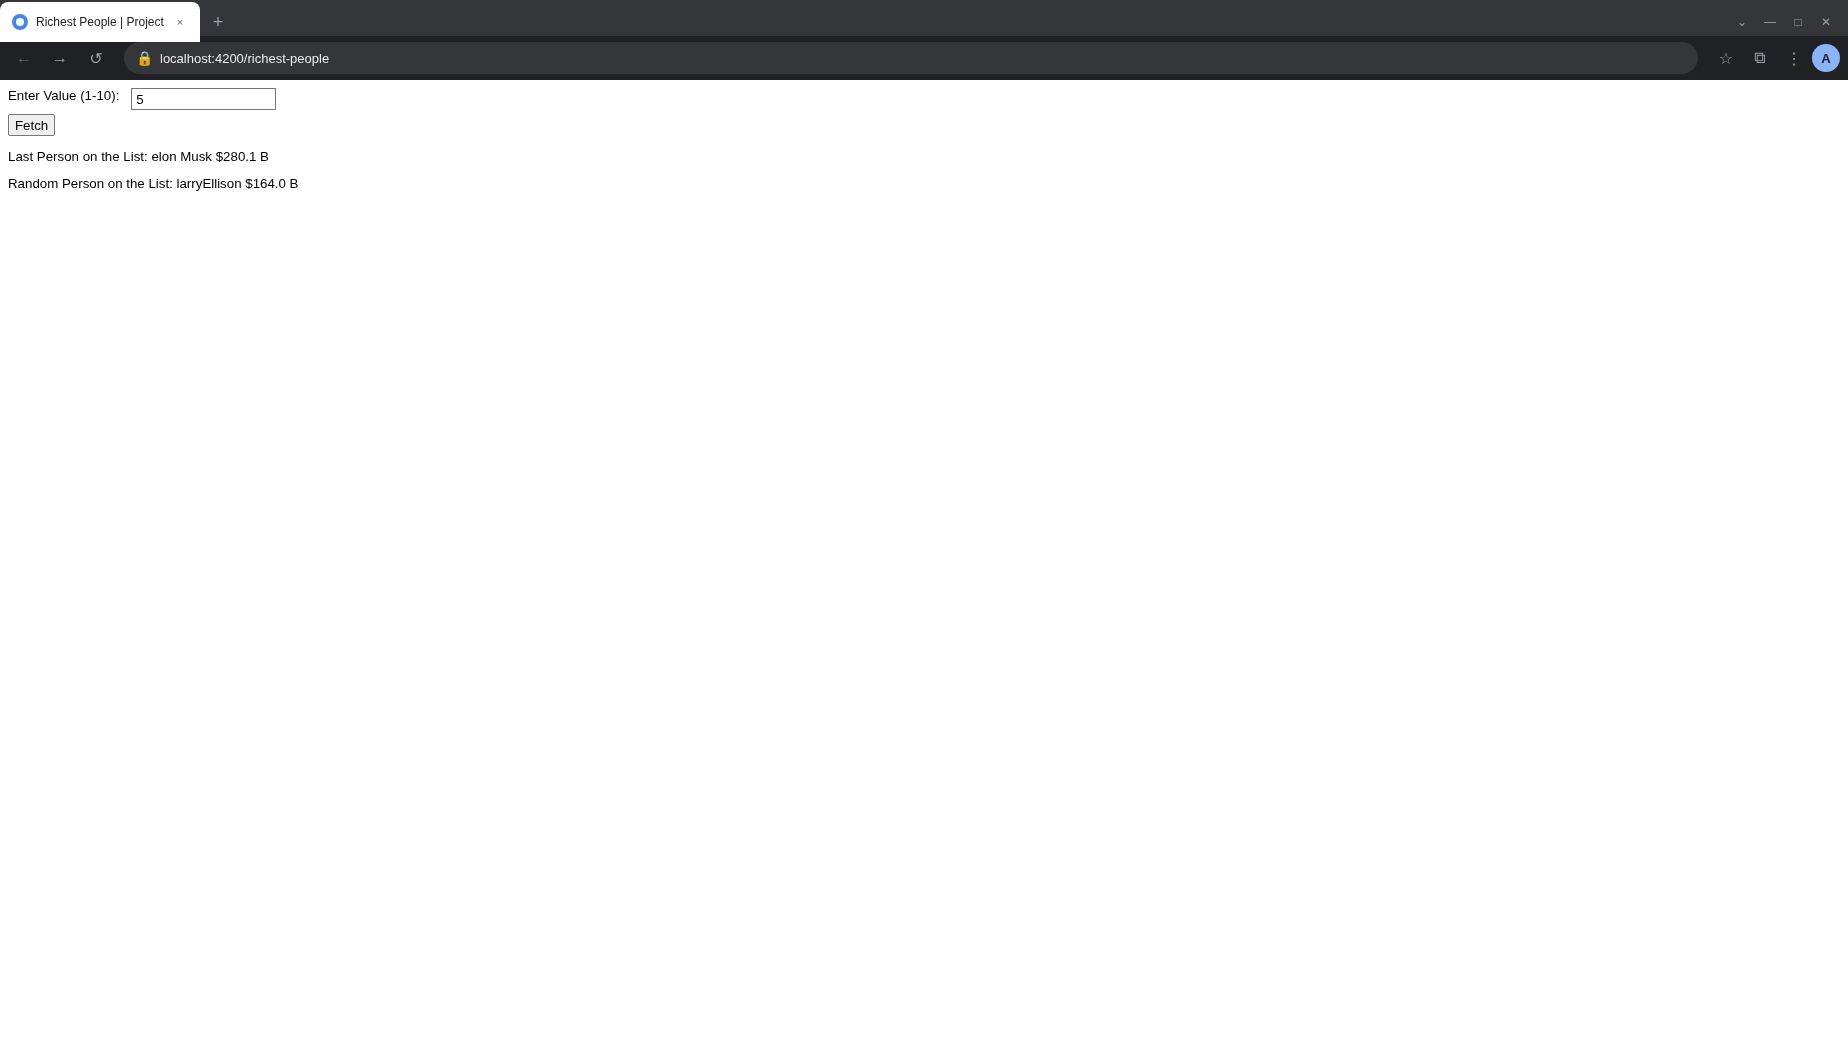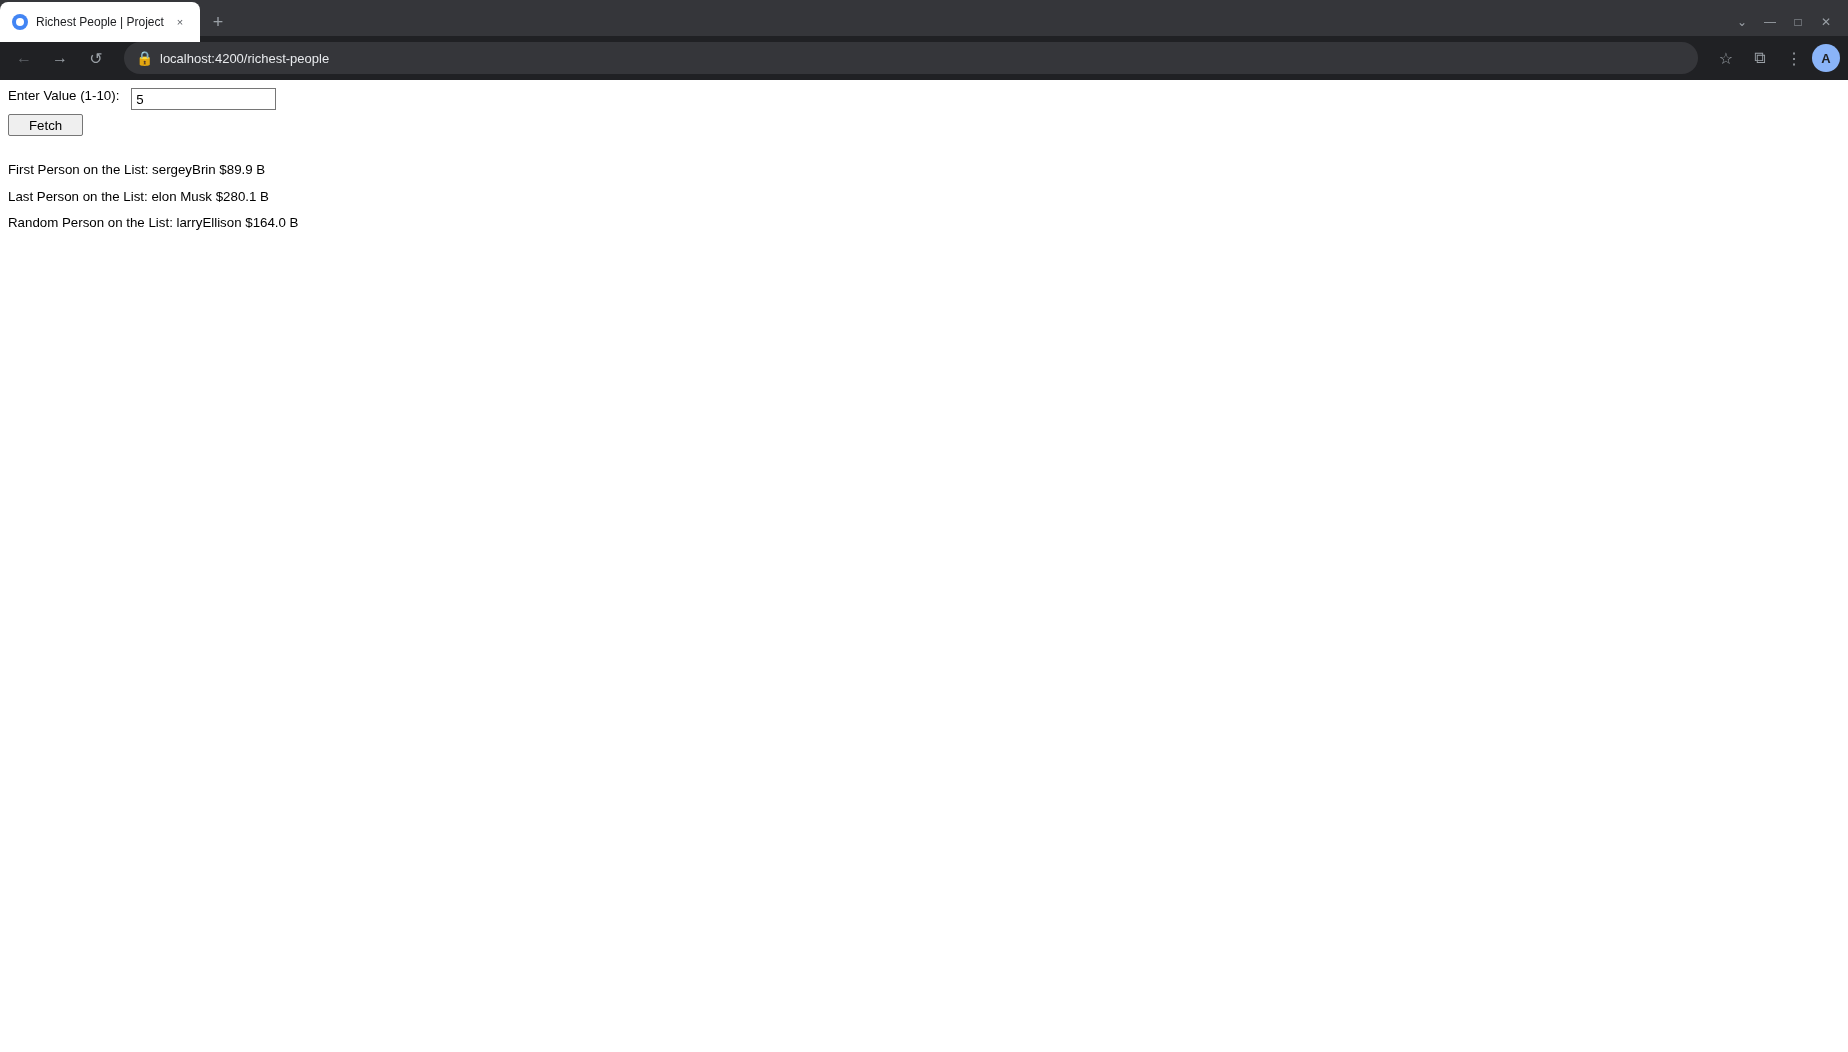--- a/index.html
+++ b/index.html
@@ -218,28 +218,28 @@
       padding: 1px 4px;
       border: 1px solid #767676;
       background: #ffffff;
       font-size: 13.3px;
       width: 145px;
       outline: none;
     }
 
     .fetch-button {
       height: 22px;
-      padding: 1px 20px;
+      padding: 1px 6px;
       background: #efefef;
       border: 1px solid #767676;
       border-radius: 2px;
       font-size: 13.3px;
       cursor: pointer;
       display: block;
-      margin-bottom: 25px;
+      margin-bottom: 12px;
     }
 
     .result-line {
       font-size: 13.3px;
       color: #000000;
       margin-bottom: 8px;
       line-height: 1.4;
     }
   </style>
 </head>
@@ -285,17 +285,16 @@
 
 <div class="page-content">
 
   <div class="input-row">
     <label class="input-label">Enter Value (1-10):</label>
     <input class="value-input" type="text" value="5" style="">
   </div>
 
   <button class="fetch-button">Fetch</button>
 
-  <p class="result-line">First Person on the List: sergeyBrin $89.9 B</p>
   <p class="result-line">Last Person on the List: elon Musk $280.1 B</p>
   <p class="result-line">Random Person on the List: larryEllison $164.0 B</p>
 
 </div>
 
 </body></html>

